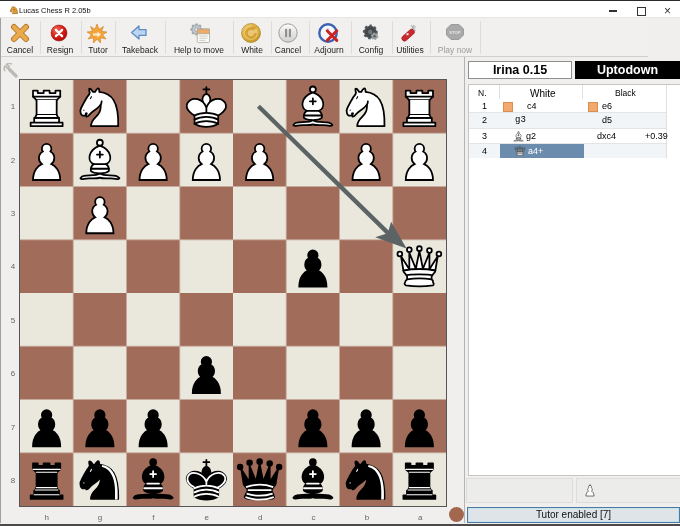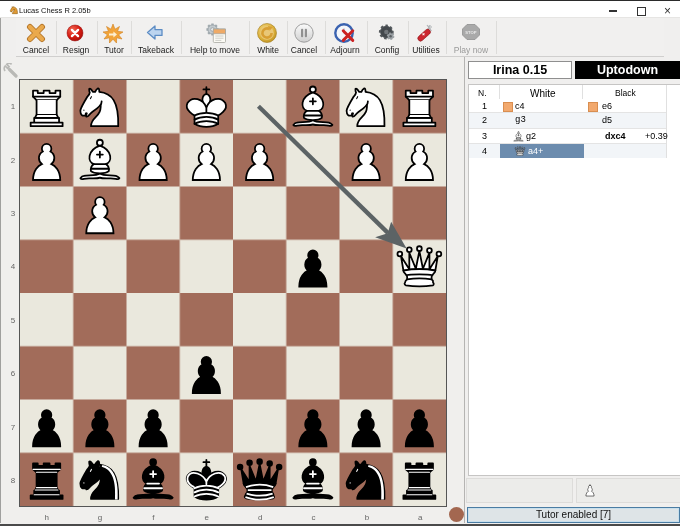--- a/index.html
+++ b/index.html
@@ -3,21 +3,21 @@
 <meta charset="utf-8">
 <style>
   html,body{margin:0;padding:0;}
   body{width:680px;height:526px;position:relative;overflow:hidden;
        font-family:"Liberation Sans", sans-serif;background:#f0efee;}
   .abs{position:absolute;}
   
   #titlebar{left:0;top:0;width:680px;height:18px;background:#ffffff;border-top:1px solid #2b2b2b;border-bottom:1px solid #e6e5e3;box-sizing:border-box;}
   #title-text{left:19px;top:5px;font-size:7.5px;color:#111;}
   
-  #toolbar{left:16px;top:18px;width:648px;height:39px;background:#f1f0ef;border-bottom:1px solid #d0cfce;box-sizing:border-box;padding-left:16px;}
+  #toolbar{left:0;top:18px;width:648px;height:39px;background:#f1f0ef;border-bottom:1px solid #d0cfce;box-sizing:border-box;padding-left:16px;}
   .sep{position:absolute;top:3px;width:1px;height:33px;background:#dddcda;}
   .tlabel{position:absolute;top:27px;font-size:8.5px;color:#1a1a1a;white-space:nowrap;transform:translateX(-50%);}
   .ticon{position:absolute;top:5px;transform:translateX(-50%);}
   
   #boardpanel{left:0;top:57px;width:465px;height:466px;background:#f0efed;}
   .ranklbl{position:absolute;width:14px;text-align:center;font-size:8px;color:#666;transform:translateY(-50%);left:6px;}
   .filelbl{position:absolute;top:456px;font-size:8px;color:#666;transform:translateX(-50%);}
   
   #rightpanel{left:466px;top:57px;width:214px;height:466px;background:#f0efee;}
   #vdivider{left:464px;top:57px;width:1px;height:466px;background:#b5b4b2;}
@@ -356,38 +356,38 @@
 
   <div class="mrow" style="top:1px;height:13px;">
     <div class="mtext" style="left:9px;font-size:8.5px;">N.</div>
     <div class="mtext" style="left:61px;font-size:10px;">White</div>
     <div class="mtext" style="left:146px;font-size:8.5px;">Black</div>
   </div>
 
   <div class="mrow" style="top:14px;height:13px;background:#fff;border-bottom:1px solid #e4e4e4;">
     <div class="mtext" style="left:13px;">1</div>
     <div class="abs" style="left:34px;top:2.5px;width:8px;height:8px;background:#f2a96e;border:1px solid #d98e50;"></div>
-    <div class="mtext" style="left:46px;">c4</div>
+    <div class="mtext" style="left:58px;">c4</div>
     <div class="abs" style="left:119px;top:2.5px;width:8px;height:8px;background:#f2a96e;border:1px solid #d98e50;"></div>
     <div class="mtext" style="left:133px;">e6</div>
   </div>
 
   <div class="mrow" style="top:28px;height:14.5px;background:#f2f5f8;border-bottom:1px solid #e4e4e4;">
     <div class="mtext" style="left:13px;">2</div>
     <div class="mtext" style="left:46px;font-family:Liberation Mono, monospace;">g3</div>
     <div class="mtext" style="left:133px;">d5</div>
   </div>
 
   <div class="mrow" style="top:43.5px;height:14px;background:#fff;border-bottom:1px solid #e4e4e4;">
     <div class="mtext" style="left:13px;">3</div>
     <svg class="abs" style="left:43px;top:1px" width="13" height="13" viewBox="0 0 45 45">
         <use href="#wB"></use>
       </svg>
     <div class="mtext" style="left:57px;">g2</div>
-    <div class="mtext" style="left:136px;font-weight:bold;">dxc4</div>
+    <div class="mtext" style="left:128px;">dxc4</div>
     <div class="mtext" style="left:176px;">+0.39</div>
   </div>
 
   <div class="mrow" style="top:58.5px;height:14.5px;background:#f2f5f8;">
     <div class="mtext" style="left:13px;">4</div>
     <div class="abs" style="left:31px;top:0;width:84px;height:14.5px;background:#6c8cae;"></div>
     <svg class="abs" style="left:45px;top:1px" width="12" height="12" viewBox="0 0 45 45">
         <use href="#wQ"></use>
       </svg>
     <div class="mtext" style="left:59px;color:#fff;">a4+</div>

